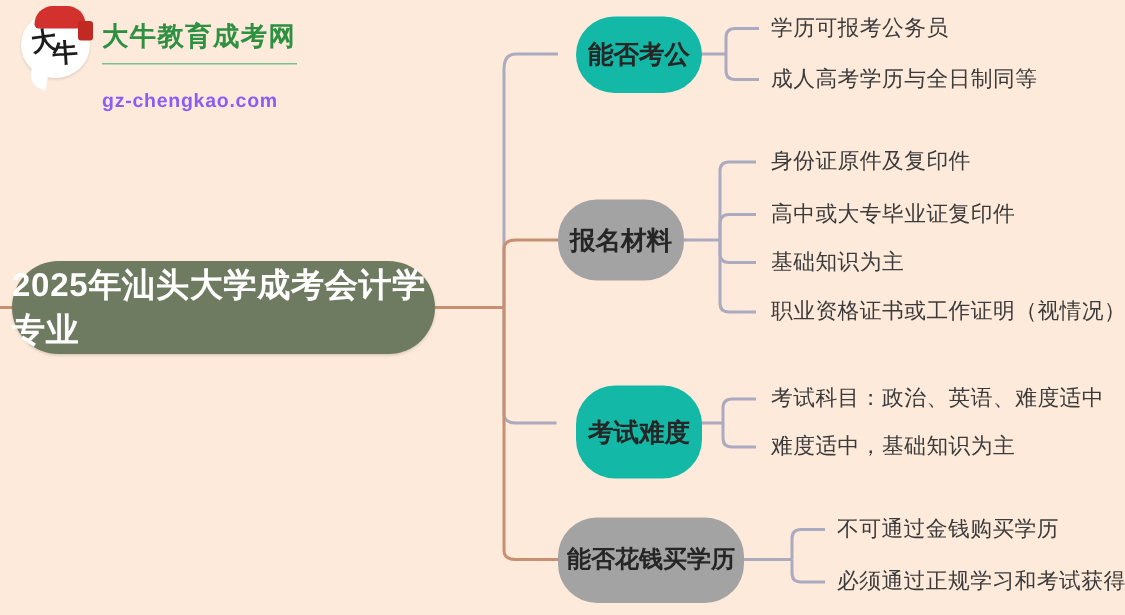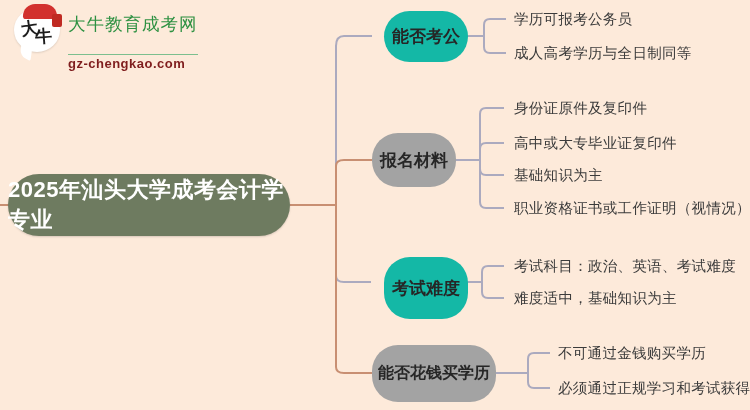--- a/index.html
+++ b/index.html
@@ -30,25 +30,25 @@
     background:#c02a22;border-radius:2px;
   }
   .logo-char{
     position:absolute;color:#1c1c1c;font-family:"DejaVu Serif",serif;
     font-weight:bold;font-size:17px;line-height:17px;
   }
   .logo-char.c1{left:7px;top:12px;transform:rotate(-8deg);}
   .logo-char.c2{left:21px;top:20px;transform:rotate(-4deg);}
   .logo-textcol{margin-left:8px;padding-top:6px;}
   .logo-name{
-    color:#2e9142;font-size:17.5px;font-weight:normal;letter-spacing:1px;line-height:20px;
+    color:#2e9142;font-size:17.5px;font-weight:bold;letter-spacing:1px;line-height:20px;
   }
   .logo-domain{
-    color:#7f1d1d;font-size:13px;font-weight:bold;letter-spacing:.5px;
-    border-top:1.5px solid #7cbf8e;margin-top:20px;padding-top:1px;line-height:15px;
+    color:#8b5cf6;font-size:13px;font-weight:bold;letter-spacing:.5px;
+    border-top:1.5px solid #7cbf8e;margin-top:8px;padding-top:16px;line-height:15px;
   }
   
   svg.wires{position:absolute;left:0;top:0;width:750px;height:410px;}
   .line-salmon{stroke:#c88f72;stroke-width:2;fill:none;}
   .line-lavender{stroke:#abaabf;stroke-width:2;fill:none;}
   
   .root-node{
     position:absolute;left:8px;top:174px;width:282px;height:62px;
     background:#6e7b60;border-radius:31px;
     display:flex;align-items:center;justify-content:center;
@@ -127,19 +127,19 @@
   <div class="bnode n4 rose">能否花钱买学历</div>
 
   <div class="leaf" style="left:514px;top:9px;">学历可报考公务员</div>
   <div class="leaf" style="left:514px;top:43px;">成人高考学历与全日制同等</div>
 
   <div class="leaf" style="left:514px;top:98px;">身份证原件及复印件</div>
   <div class="leaf" style="left:514px;top:133px;">高中或大专毕业证复印件</div>
   <div class="leaf" style="left:514px;top:165px;">基础知识为主</div>
   <div class="leaf" style="left:514px;top:198px;">职业资格证书或工作证明（视情况）</div>
 
-  <div class="leaf" style="left:514px;top:256px;">考试科目：政治、英语、考试难度</div>
+  <div class="leaf" style="left:514px;top:256px;">考试科目：政治、英语、难度适中</div>
   <div class="leaf" style="left:558px;top:343px;">不可通过金钱购买学历</div>
 
   <div class="leaf" style="left:514px;top:288px;">难度适中，基础知识为主</div>
   <div class="leaf" style="left:558px;top:378px;">必须通过正规学习和考试获得</div>
 
 </div>
 
 </body></html>

